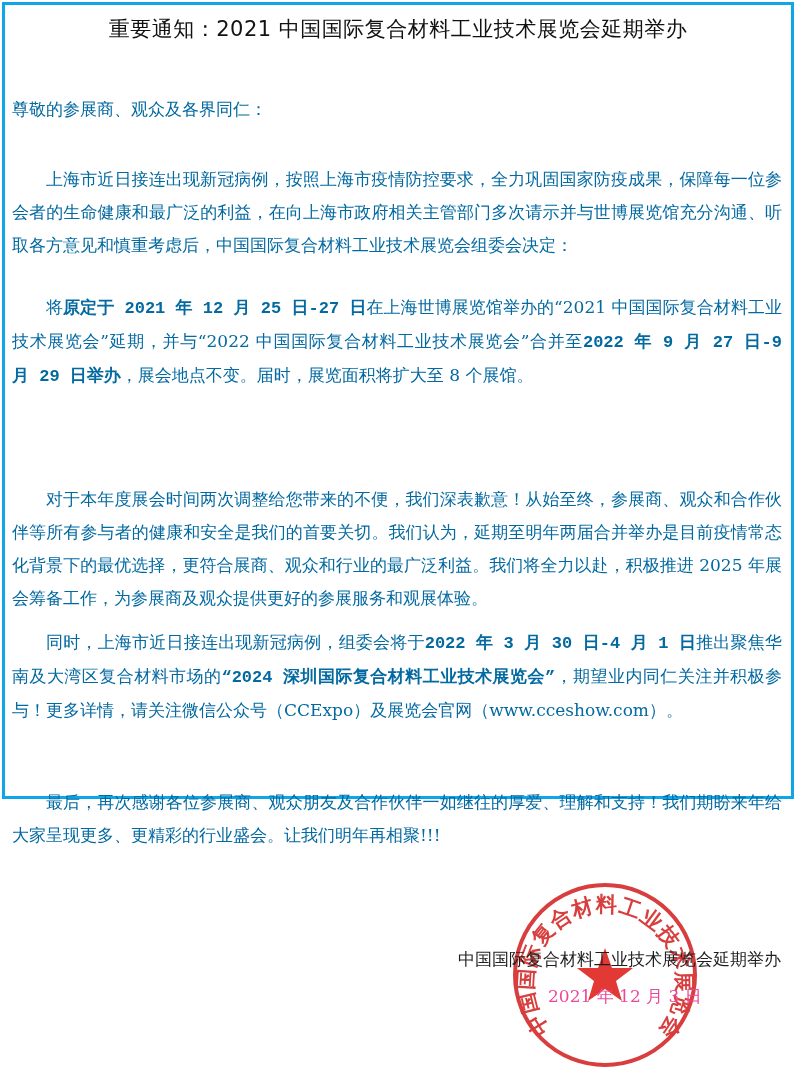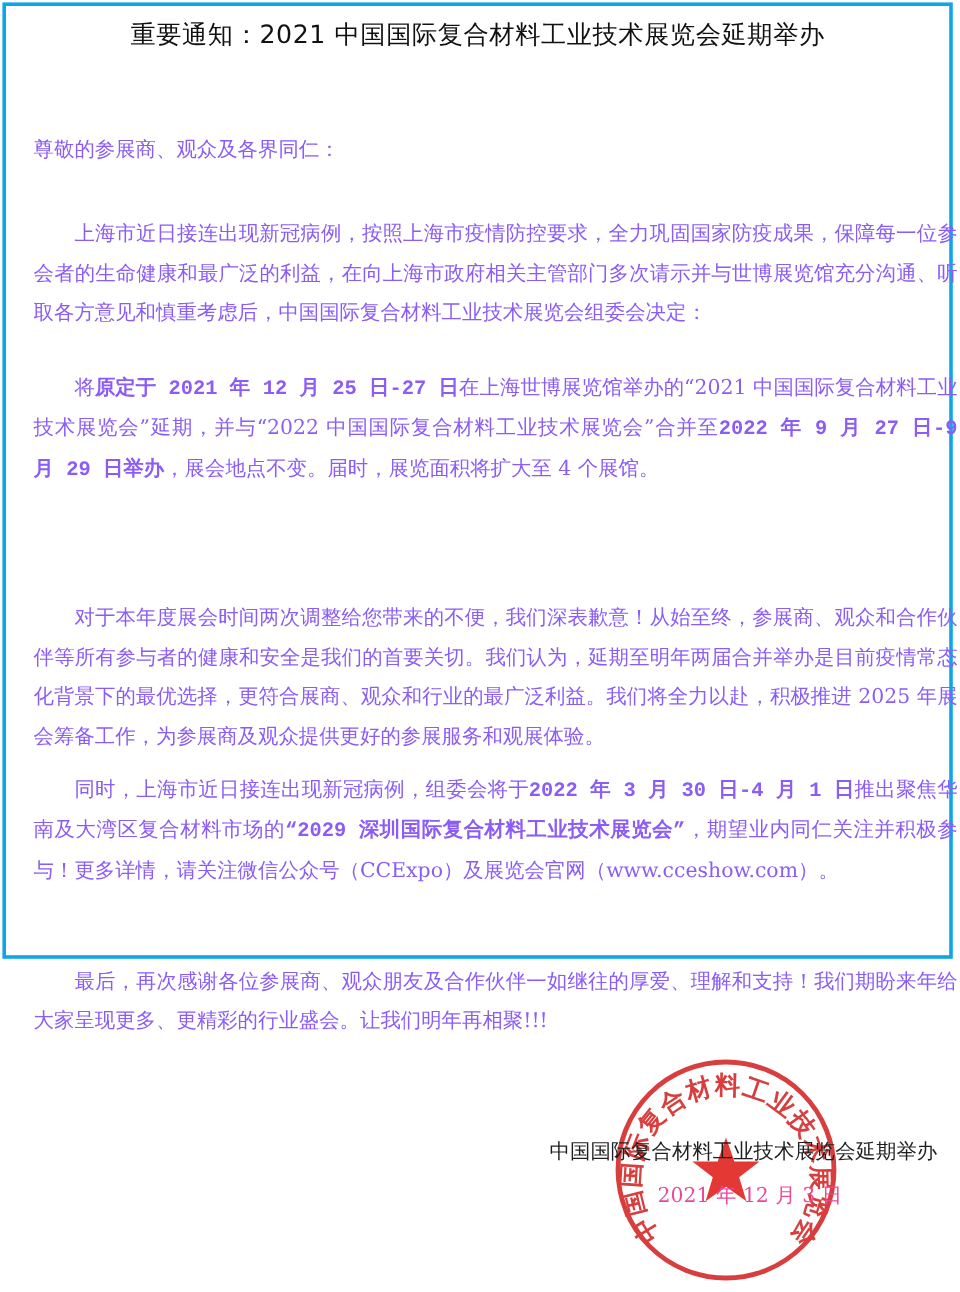--- a/index.html
+++ b/index.html
@@ -38,22 +38,22 @@
       letter-spacing: 0.5px;
       margin: 0;
       color: #111;
     }
     .para {
       position: absolute;
       left: 7px;
       width: 770px;
       font-size: 17px;
       line-height: 33px;
-      margin: 16px;
-      color: #8b5cf6;
+      margin: 0;
+      color: #0369a1;
       text-align: justify;
     }
     .indent { text-indent: 34px; }
     .b { font-weight: bold; font-family: Liberation Mono, monospace; }
     .salutation { top: 88px; }
     .p1 { top: 158px; }
     .p2 { top: 286px; }
     .p3 { top: 478px; }
     .p4 { top: 621px; }
     .p5 { top: 781px; }
@@ -87,25 +87,25 @@
 <body>
 
 <div class="page">
 
   <h1 class="title">重要通知：2021 中国国际复合材料工业技术展览会延期举办</h1>
 
   <p class="para salutation">尊敬的参展商、观众及各界同仁：</p>
 
   <p class="para indent p1">上海市近日接连出现新冠病例，按照上海市疫情防控要求，全力巩固国家防疫成果，保障每一位参会者的生命健康和最广泛的利益，在向上海市政府相关主管部门多次请示并与世博展览馆充分沟通、听取各方意见和慎重考虑后，中国国际复合材料工业技术展览会组委会决定：</p>
 
-  <p class="para indent p2"><span>将</span><span class="b">原定于 2021 年 12 月 25 日-27 日</span><span>在上海世博展览馆举办的“2021 中国国际复合材料工业技术展览会”延期，并与“2022 中国国际复合材料工业技术展览会”合并至</span><span class="b">2022 年 9 月 27 日-9 月 29 日举办</span><span>，展会地点不变。届时，展览面积将扩大至 4 个展馆。</span></p>
+  <p class="para indent p2"><span>将</span><span class="b">原定于 2021 年 12 月 25 日-27 日</span><span>在上海世博展览馆举办的“2021 中国国际复合材料工业技术展览会”延期，并与“2022 中国国际复合材料工业技术展览会”合并至</span><span class="b">2022 年 9 月 27 日-9 月 29 日举办</span><span>，展会地点不变。届时，展览面积将扩大至 8 个展馆。</span></p>
 
   <p class="para indent p3">对于本年度展会时间两次调整给您带来的不便，我们深表歉意！从始至终，参展商、观众和合作伙伴等所有参与者的健康和安全是我们的首要关切。我们认为，延期至明年两届合并举办是目前疫情常态化背景下的最优选择，更符合展商、观众和行业的最广泛利益。我们将全力以赴，积极推进 2025 年展会筹备工作，为参展商及观众提供更好的参展服务和观展体验。</p>
 
-  <p class="para indent p4"><span>同时，上海市近日接连出现新冠病例，组委会将于</span><span class="b">2022 年 3 月 30 日-4 月 1 日</span><span>推出聚焦华南及大湾区复合材料市场的</span><span class="b">“2029 深圳国际复合材料工业技术展览会”</span><span>，期望业内同仁关注并积极参与！更多详情，请关注微信公众号（CCExpo）及展览会官网（www.cceshow.com）。</span></p>
+  <p class="para indent p4"><span>同时，上海市近日接连出现新冠病例，组委会将于</span><span class="b">2022 年 3 月 30 日-4 月 1 日</span><span>推出聚焦华南及大湾区复合材料市场的</span><span class="b">“2024 深圳国际复合材料工业技术展览会”</span><span>，期望业内同仁关注并积极参与！更多详情，请关注微信公众号（CCExpo）及展览会官网（www.cceshow.com）。</span></p>
 
   <p class="para indent p5">最后，再次感谢各位参展商、观众朋友及合作伙伴一如继往的厚爱、理解和支持！我们期盼来年给大家呈现更多、更精彩的行业盛会。让我们明年再相聚!!!</p>
 
   <div class="sign-org">中国国际复合材料工业技术展览会延期举办</div>
   <div class="sign-date">2021 年 12 月 3 日</div>
 
   <svg class="stamp" viewBox="0 0 190 190" xmlns="http://www.w3.org/2000/svg">
     <defs>
       <path id="arc" d="M 40 150 A 72 72 0 1 1 150 150"></path>
     </defs>

